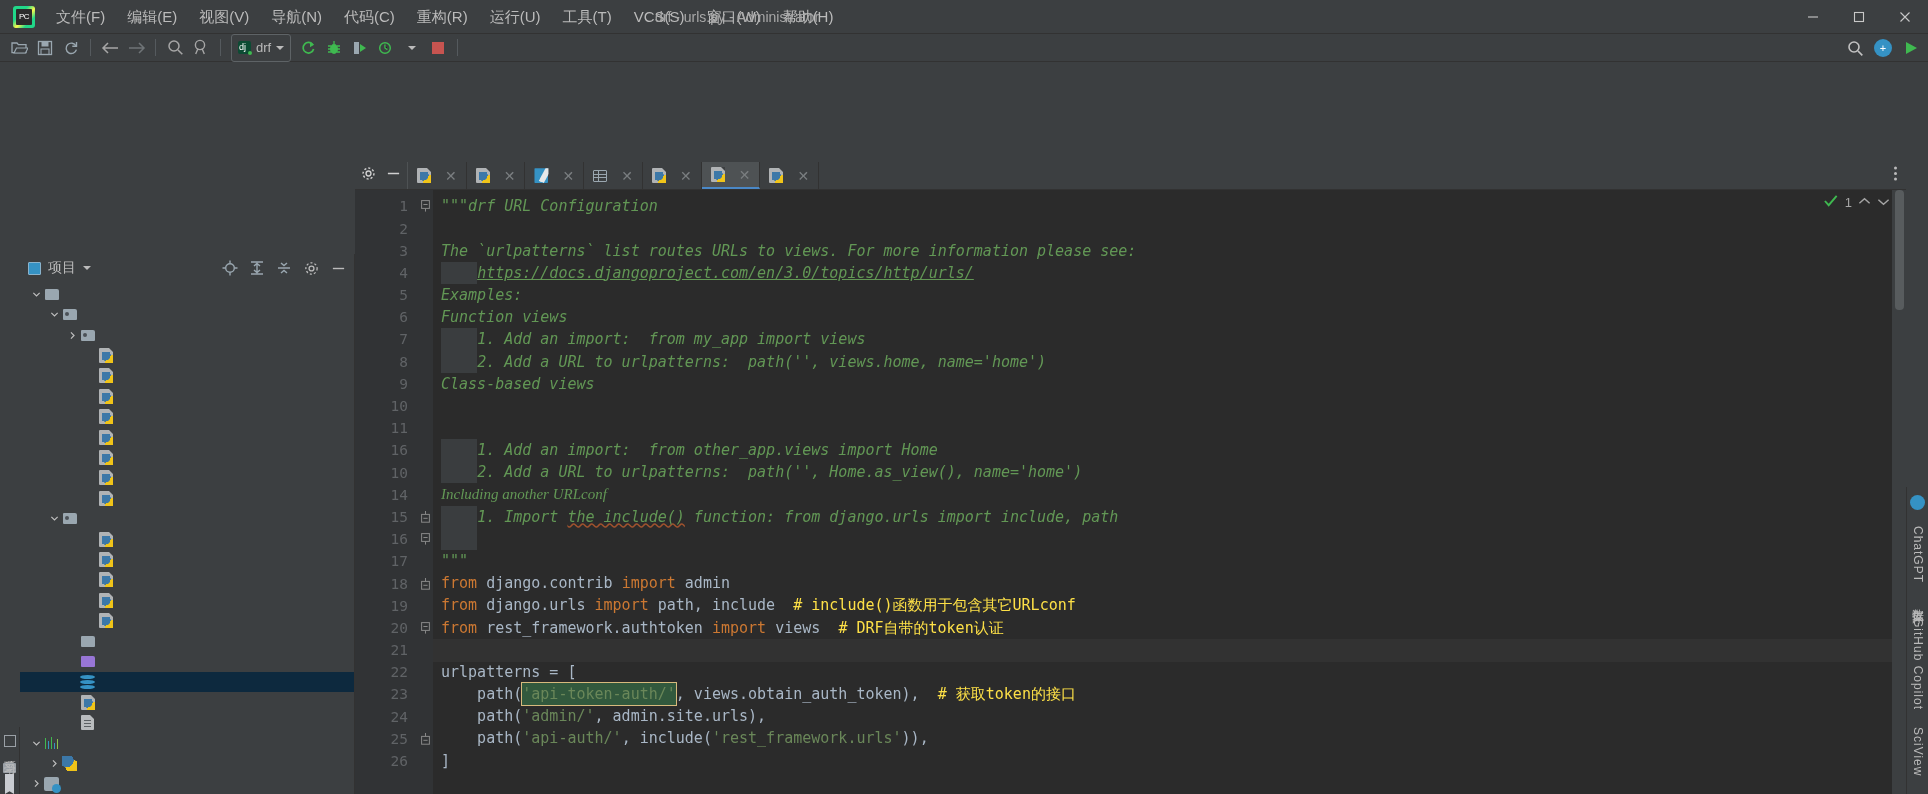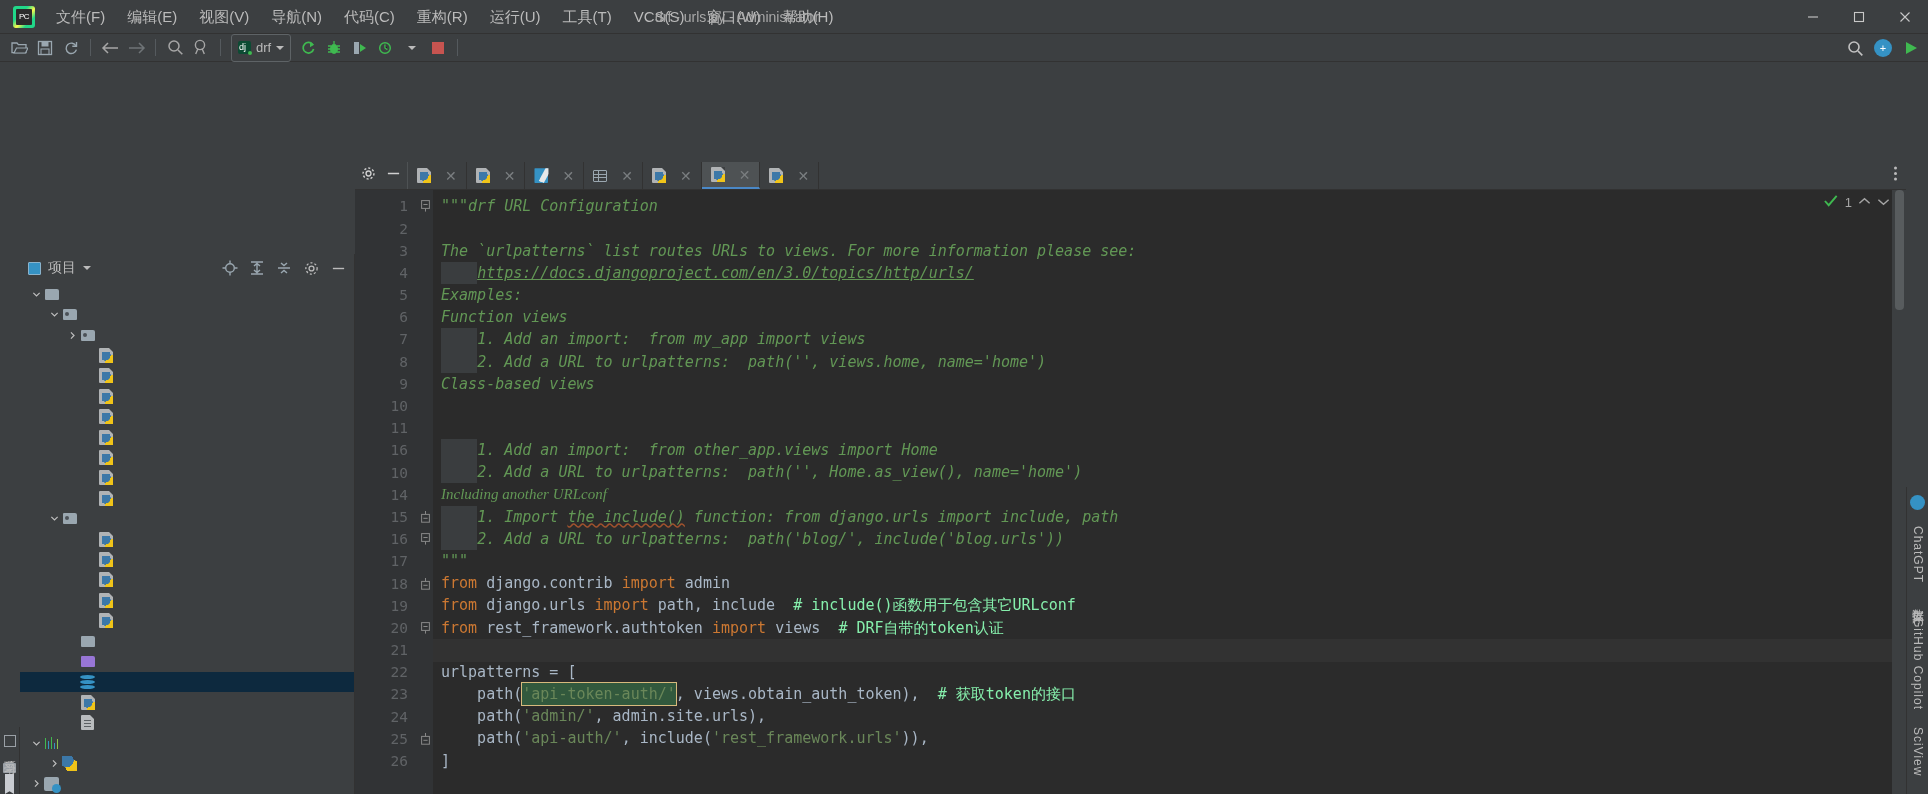--- a/index.html
+++ b/index.html
@@ -168,21 +168,21 @@
     font-family:"DejaVu Sans Mono", monospace; font-size:15px;
   }
   .ln{height:22.2px;line-height:22.2px;white-space:pre;padding-left:8px;}
   .ind{display:inline-block;background:#3a3d3f;}
   .doc{color:#629755;font-style:italic;}
   .doc-q{color:#629755;}
   .link{color:#629755;font-style:italic;text-decoration:underline;}
   .kw{color:#cc7832;}
   .id{color:#a9b7c6;}
   .str{color:#6a8759;}
-  .cmt{color:#86efac;}
+  .cmt{color:#fde047;}
   .typo{text-decoration:underline wavy #a0522d;text-decoration-skip-ink:none;}
   .sel-box{
     display:inline-block;background:#32593d;outline:1px solid #d7ba7d;color:#6a8759;
   }
   .caret-line{position:absolute;left:0;right:0;height:22.2px;background:#323232;}
   .codestatus{
     position:absolute;right:16px;top:4px;display:flex;align-items:center;gap:6px;color:#a5a5a5;font-size:13px;z-index:5;
   }
 
   
@@ -795,21 +795,21 @@
             <div class="ln" style="position: relative;"><span class="ind">    </span><span class="link">https://docs.djangoproject.com/en/3.0/topics/http/urls/</span></div>
             <div class="ln" style="position: relative;"><span class="doc">Examples:</span></div>
             <div class="ln" style="position: relative;"><span class="doc">Function views</span></div>
             <div class="ln" style="position: relative;"><span class="ind">    </span><span class="doc">1. Add an import:  from my_app import views</span></div>
             <div class="ln" style="position: relative;"><span class="ind">    </span><span class="doc">2. Add a URL to urlpatterns:  path('', views.home, name='home')</span></div>
             <div class="ln" style="position: relative;"><span class="doc">Class-based views</span></div>
             <div class="ln" style="position: relative; margin-top: 44px;"><span class="ind">    </span><span class="doc">1. Add an import:  from other_app.views import Home</span></div>
             <div class="ln" style="position: relative;"><span class="ind">    </span><span class="doc">2. Add a URL to urlpatterns:  path('', Home.as_view(), name='home')</span></div>
             <div class="ln" style="position: relative; font-family: Liberation Serif, serif;"><span class="doc">Including another URLconf</span></div>
             <div class="ln" style="position: relative;"><span class="ind">    </span><span class="doc">1. Import <span class="typo">the include()</span> function: from django.urls import include, path</span></div>
-            <div class="ln" style="position: relative;"><span class="ind">    </span><span class="doc">2. Add a URL to urlpatterns:  path('blog/', include('blog.urls'))</span></div>
+            <div class="ln" style="position: relative;"><span class="ind">    </span></div>
             <div class="ln" style="position: relative;"><span class="doc-q">"""</span></div>
             <div class="ln" style="position: relative;"><span class="kw">from</span><span class="id"> django.contrib </span><span class="kw">import</span><span class="id"> admin</span></div>
             <div class="ln" style="position: relative;"><span class="kw">from</span><span class="id"> django.urls </span><span class="kw">import</span><span class="id"> path, include  </span><span class="cmt"># include()函数用于包含其它URLconf</span></div>
             <div class="ln" style="position: relative;"><span class="kw">from</span><span class="id"> rest_framework.authtoken </span><span class="kw">import</span><span class="id"> views  </span><span class="cmt"># DRF自带的token认证</span></div>
             <div class="ln" style="position: relative;">&nbsp;</div>
             <div class="ln" style="position: relative;"><span class="id">urlpatterns = [</span></div>
             <div class="ln" style="position: relative;"><span class="id">    path(</span><span class="sel-box">'api-token-auth/'</span><span class="id">, views.obtain_auth_token),  </span><span class="cmt"># 获取token的接口</span></div>
             <div class="ln" style="position: relative;"><span class="id">    path(</span><span class="str">'admin/'</span><span class="id">, admin.site.urls),</span></div>
             <div class="ln" style="position: relative;"><span class="id">    path(</span><span class="str">'api-auth/'</span><span class="id">, include(</span><span class="str">'rest_framework.urls'</span><span class="id">)),</span></div>
             <div class="ln" style="position: relative;"><span class="id">]</span></div>

